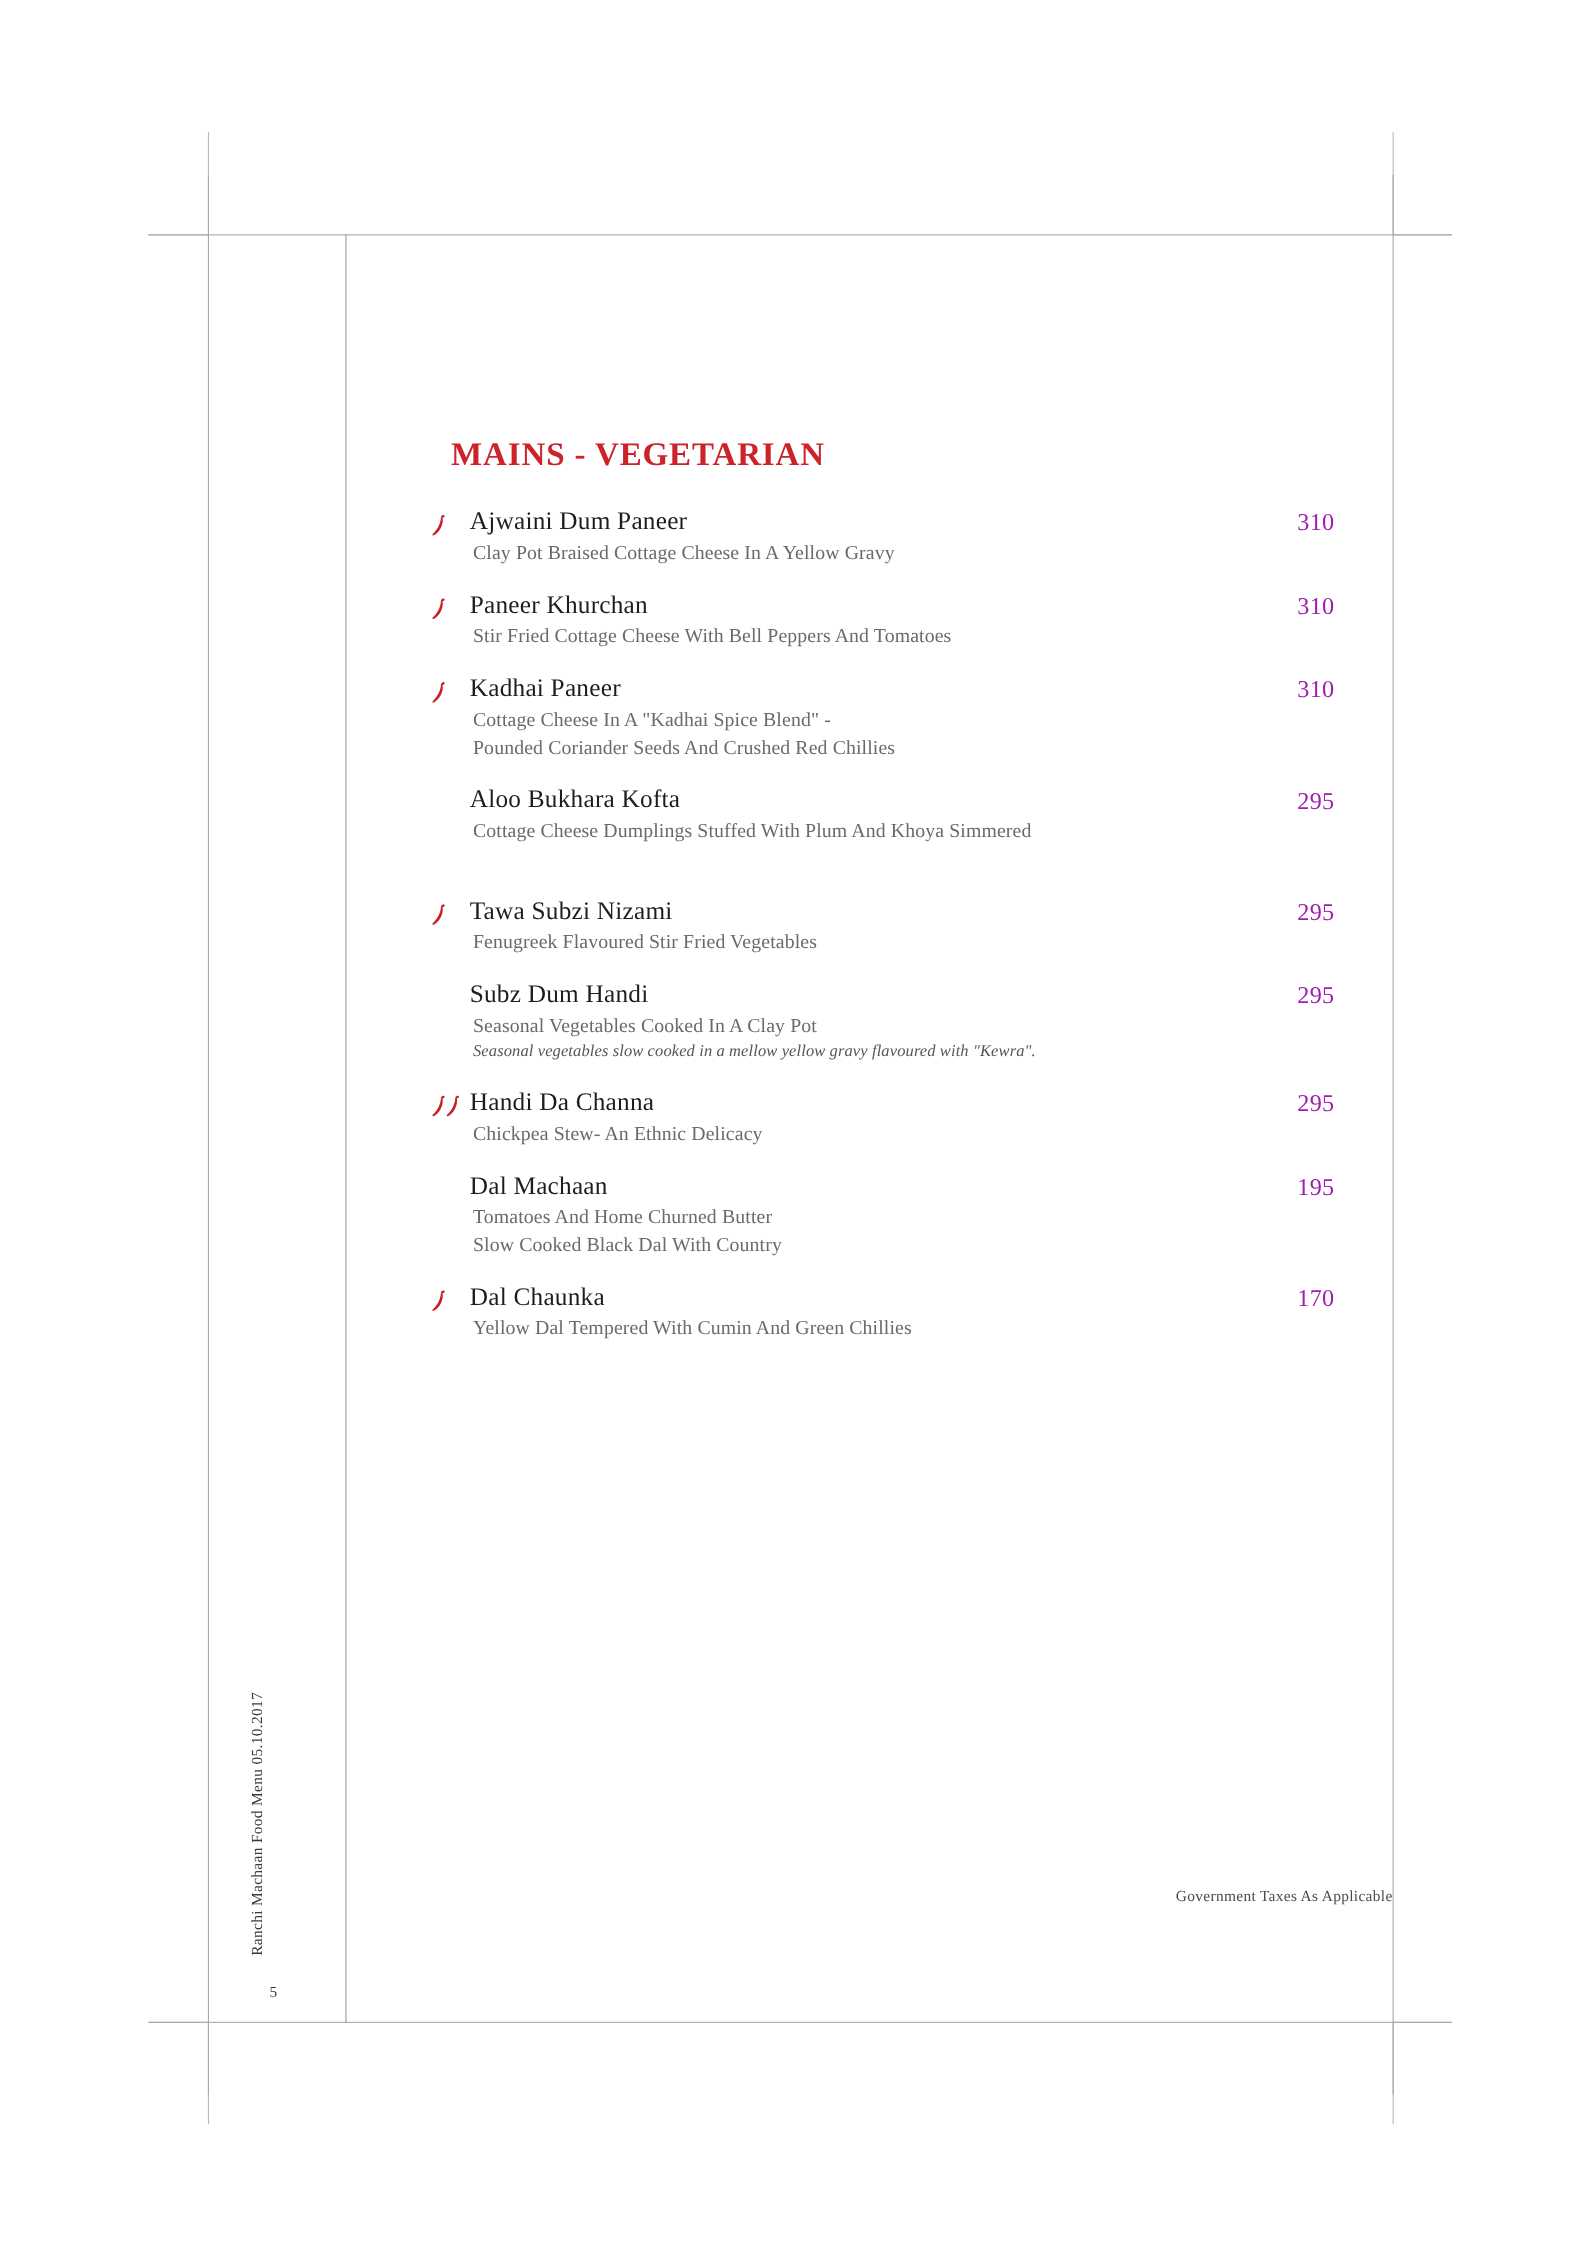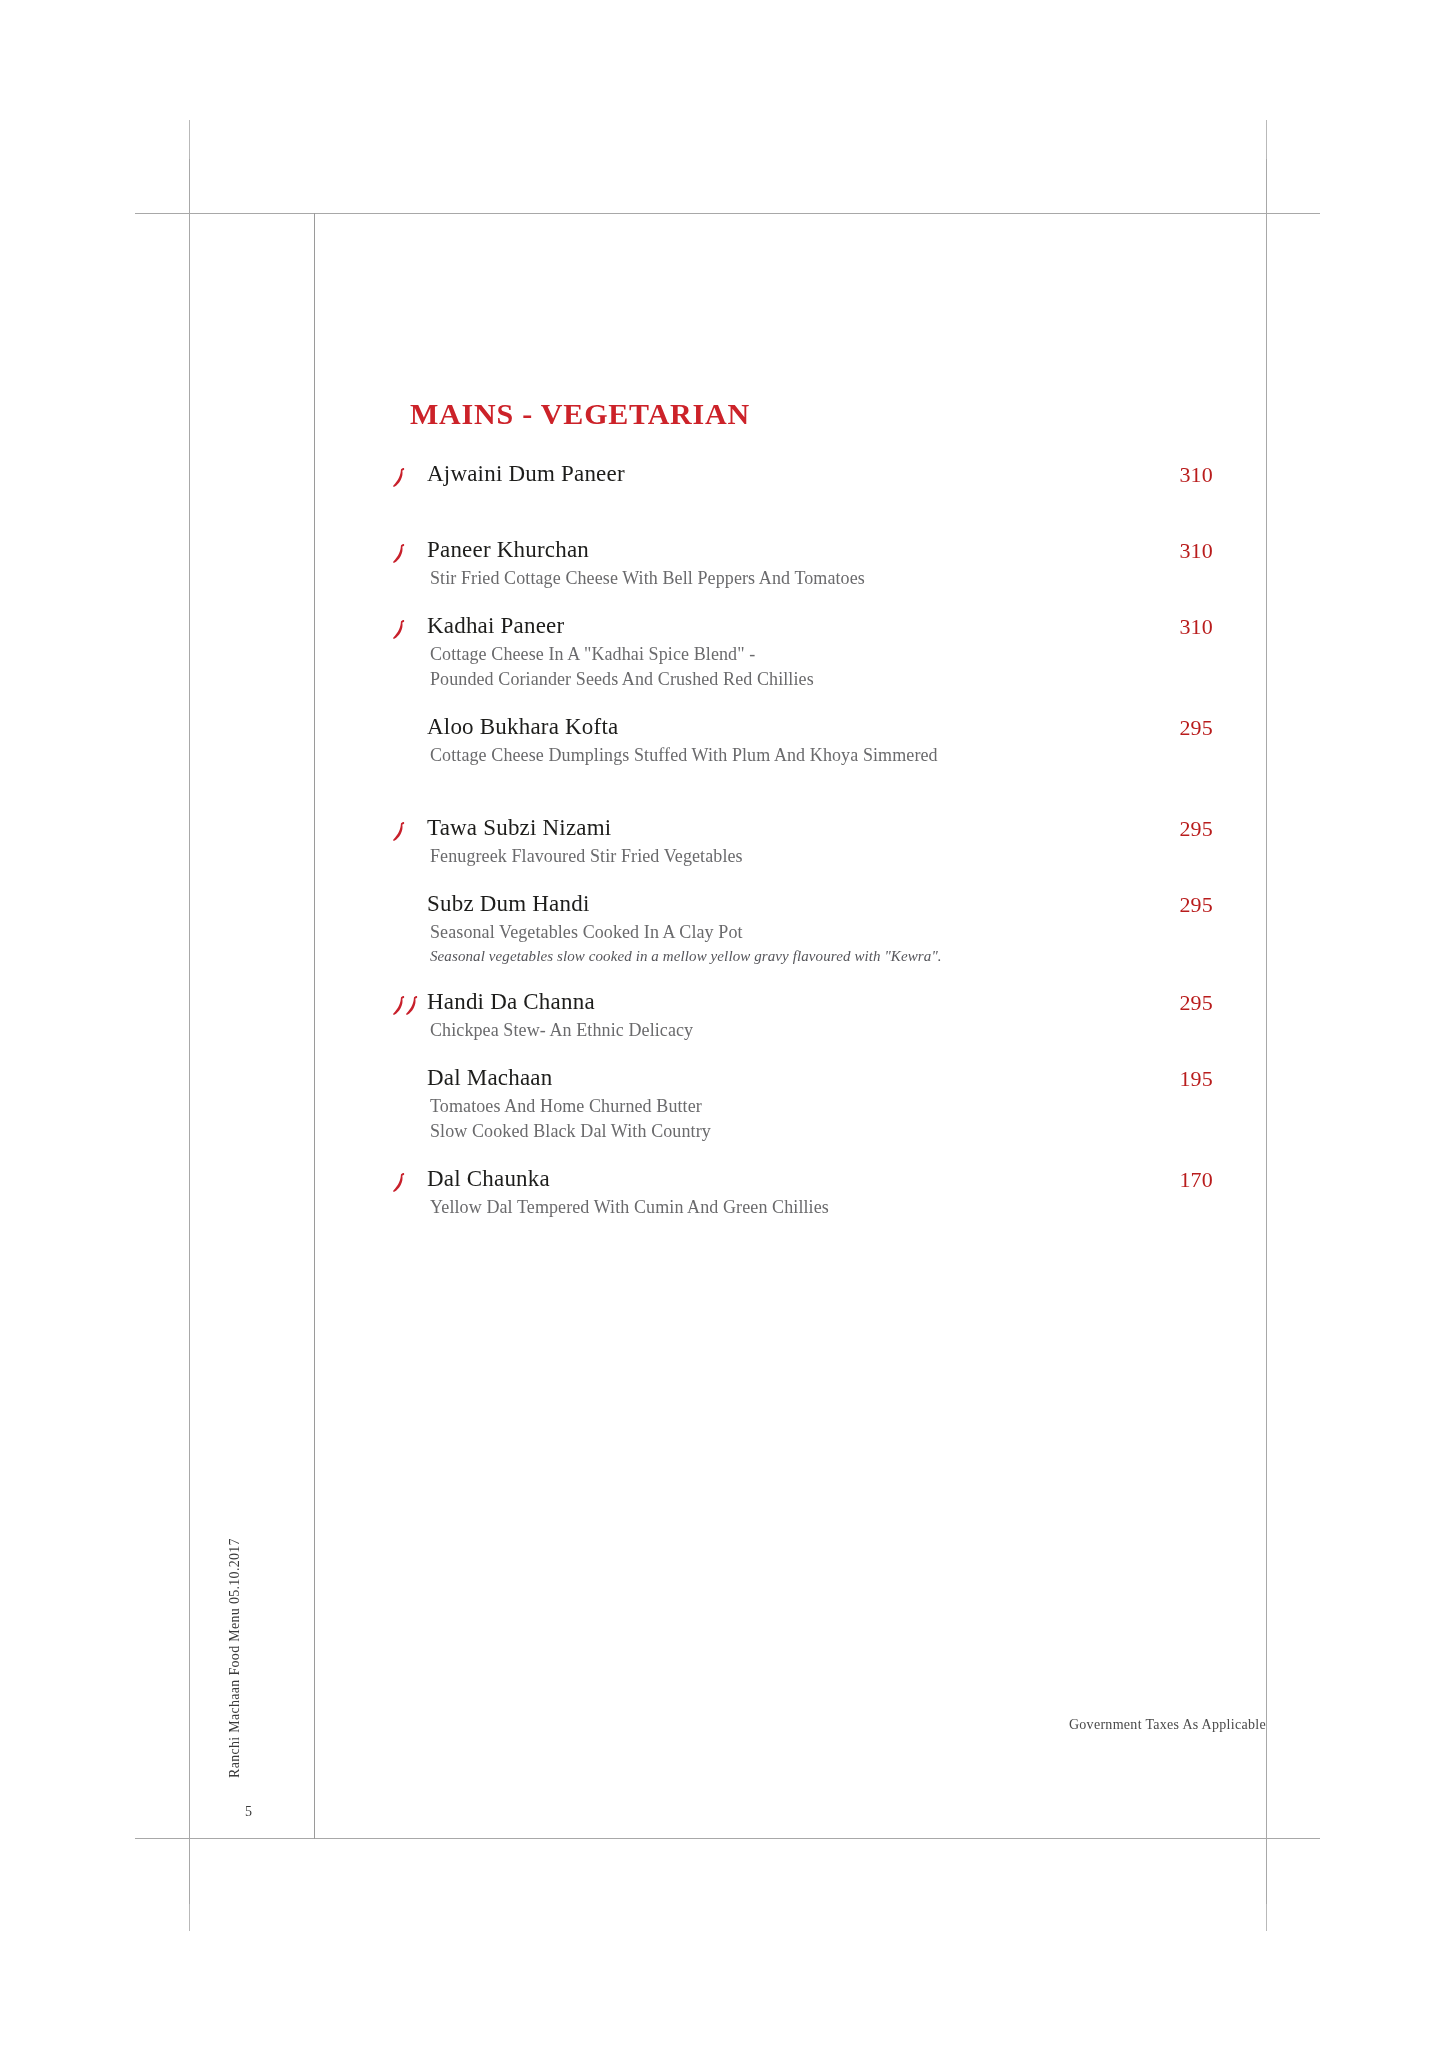--- a/index.html
+++ b/index.html
@@ -93,21 +93,21 @@
     font-family: "Liberation Serif", "DejaVu Serif", serif;
     white-space: nowrap;
     letter-spacing: 0.2px;
   }
 
   .item-price {
     position: absolute;
     right: 53px;
     top: 1px;
     font-size: 22px;
-    color: #b91c1c;
+    color: #a21caf;
     font-family: "Liberation Serif", "DejaVu Serif", serif;
     text-align: right;
     letter-spacing: 0.2px;
   }
 
   .item-desc {
     position: absolute;
     left: 116px;
     top: 29px;
     width: 770px;
@@ -202,20 +202,23 @@
 
     <div class="section-title">MAINS - VEGETARIAN</div>
 
     <div class="menu-list" id="menu-list">
         <div class="menu-item" style="height: 54px;">
           <span class="chilis"><span class="chili"><svg width="13" height="21" viewBox="0 0 13 21">
                 <path d="M10.6 1.2c0.9-0.4 1.8 0.2 1.6 1.1c-0.2 0.9-1.1 1.3-1.9 1.1c0.6 2.9 0.1 6.3-1.6 9.5c-1.6 3.1-4 5.5-6.4 6.8c-0.9 0.5-1.6-0.6-0.9-1.3c2.2-2.1 4.1-4.6 5.4-7.3c1.3-2.7 2-5.5 2.1-8.1c0-0.6 0.6-1.3 1.7-1.8z" fill="#c8202b"></path>
               </svg></span></span>
           <span class="item-name">Ajwaini Dum Paneer</span>
           <span class="item-price">310</span>
+          <span class="item-desc">
+            <span class="desc-line">Clay Pot Braised Cottage Cheese In A Yellow Gravy</span>
+          </span>
         </div>
         <div class="menu-item" style="height: 54px;">
           <span class="chilis"><span class="chili"><svg width="13" height="21" viewBox="0 0 13 21">
                 <path d="M10.6 1.2c0.9-0.4 1.8 0.2 1.6 1.1c-0.2 0.9-1.1 1.3-1.9 1.1c0.6 2.9 0.1 6.3-1.6 9.5c-1.6 3.1-4 5.5-6.4 6.8c-0.9 0.5-1.6-0.6-0.9-1.3c2.2-2.1 4.1-4.6 5.4-7.3c1.3-2.7 2-5.5 2.1-8.1c0-0.6 0.6-1.3 1.7-1.8z" fill="#c8202b"></path>
               </svg></span></span>
           <span class="item-name">Paneer Khurchan</span>
           <span class="item-price">310</span>
           <span class="item-desc">
             <span class="desc-line">Stir Fried Cottage Cheese With Bell Peppers And Tomatoes</span>
           </span>

